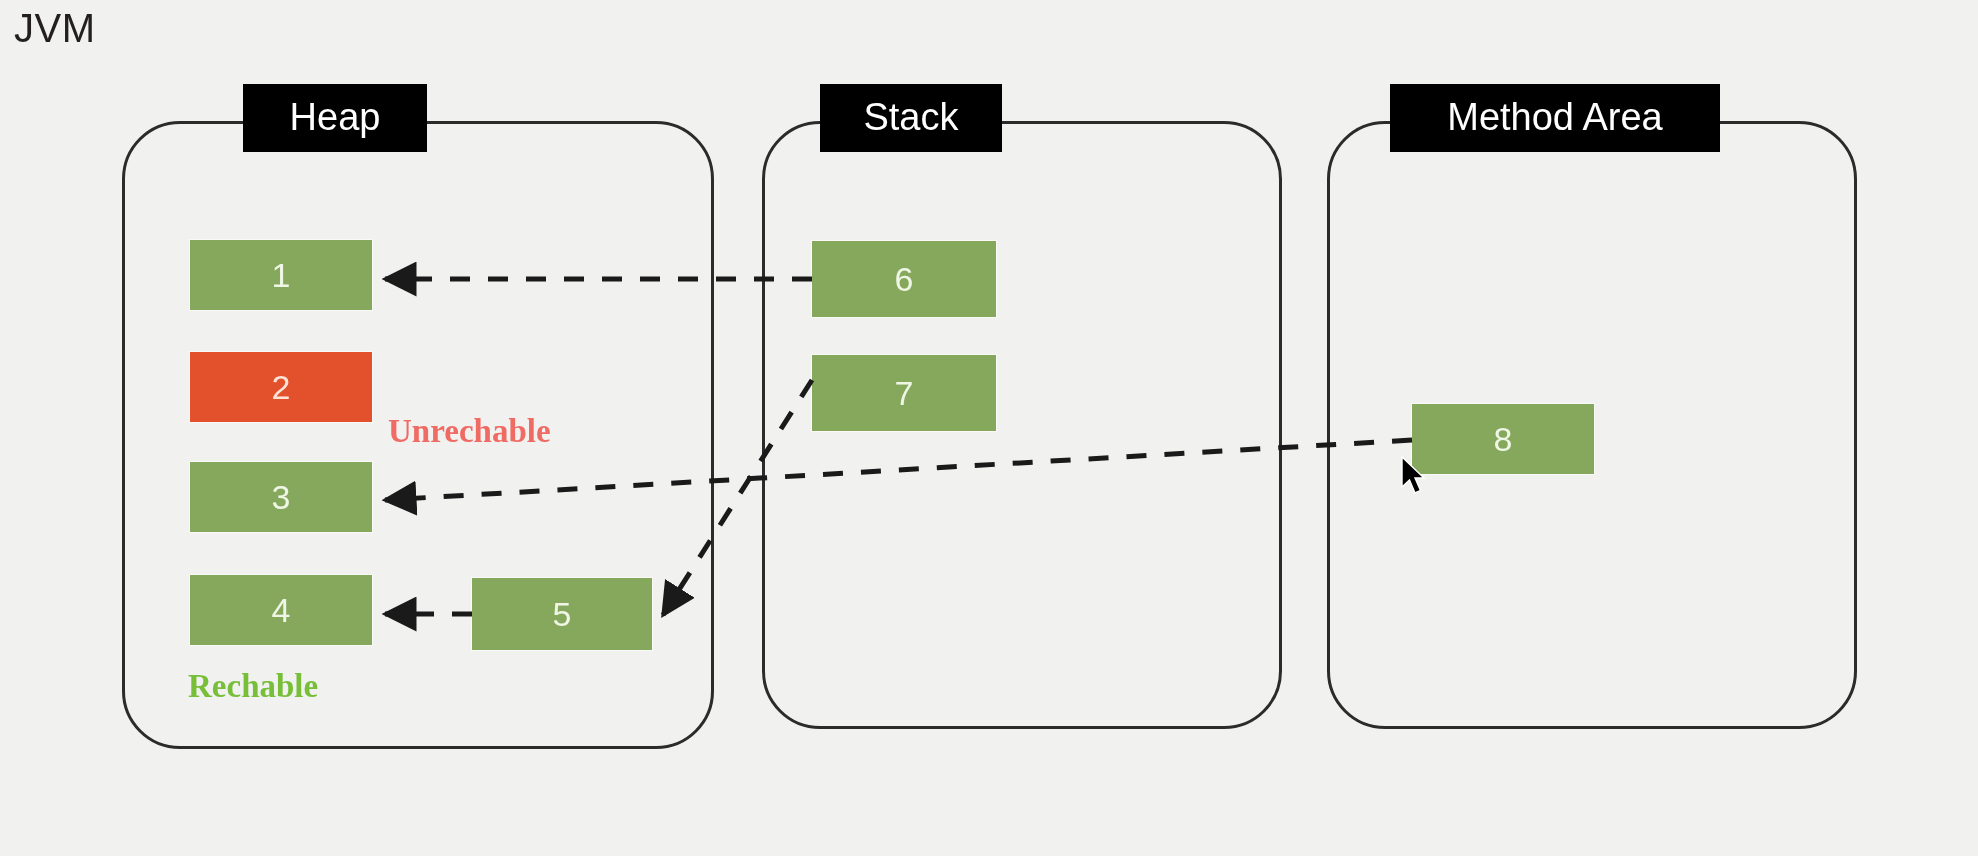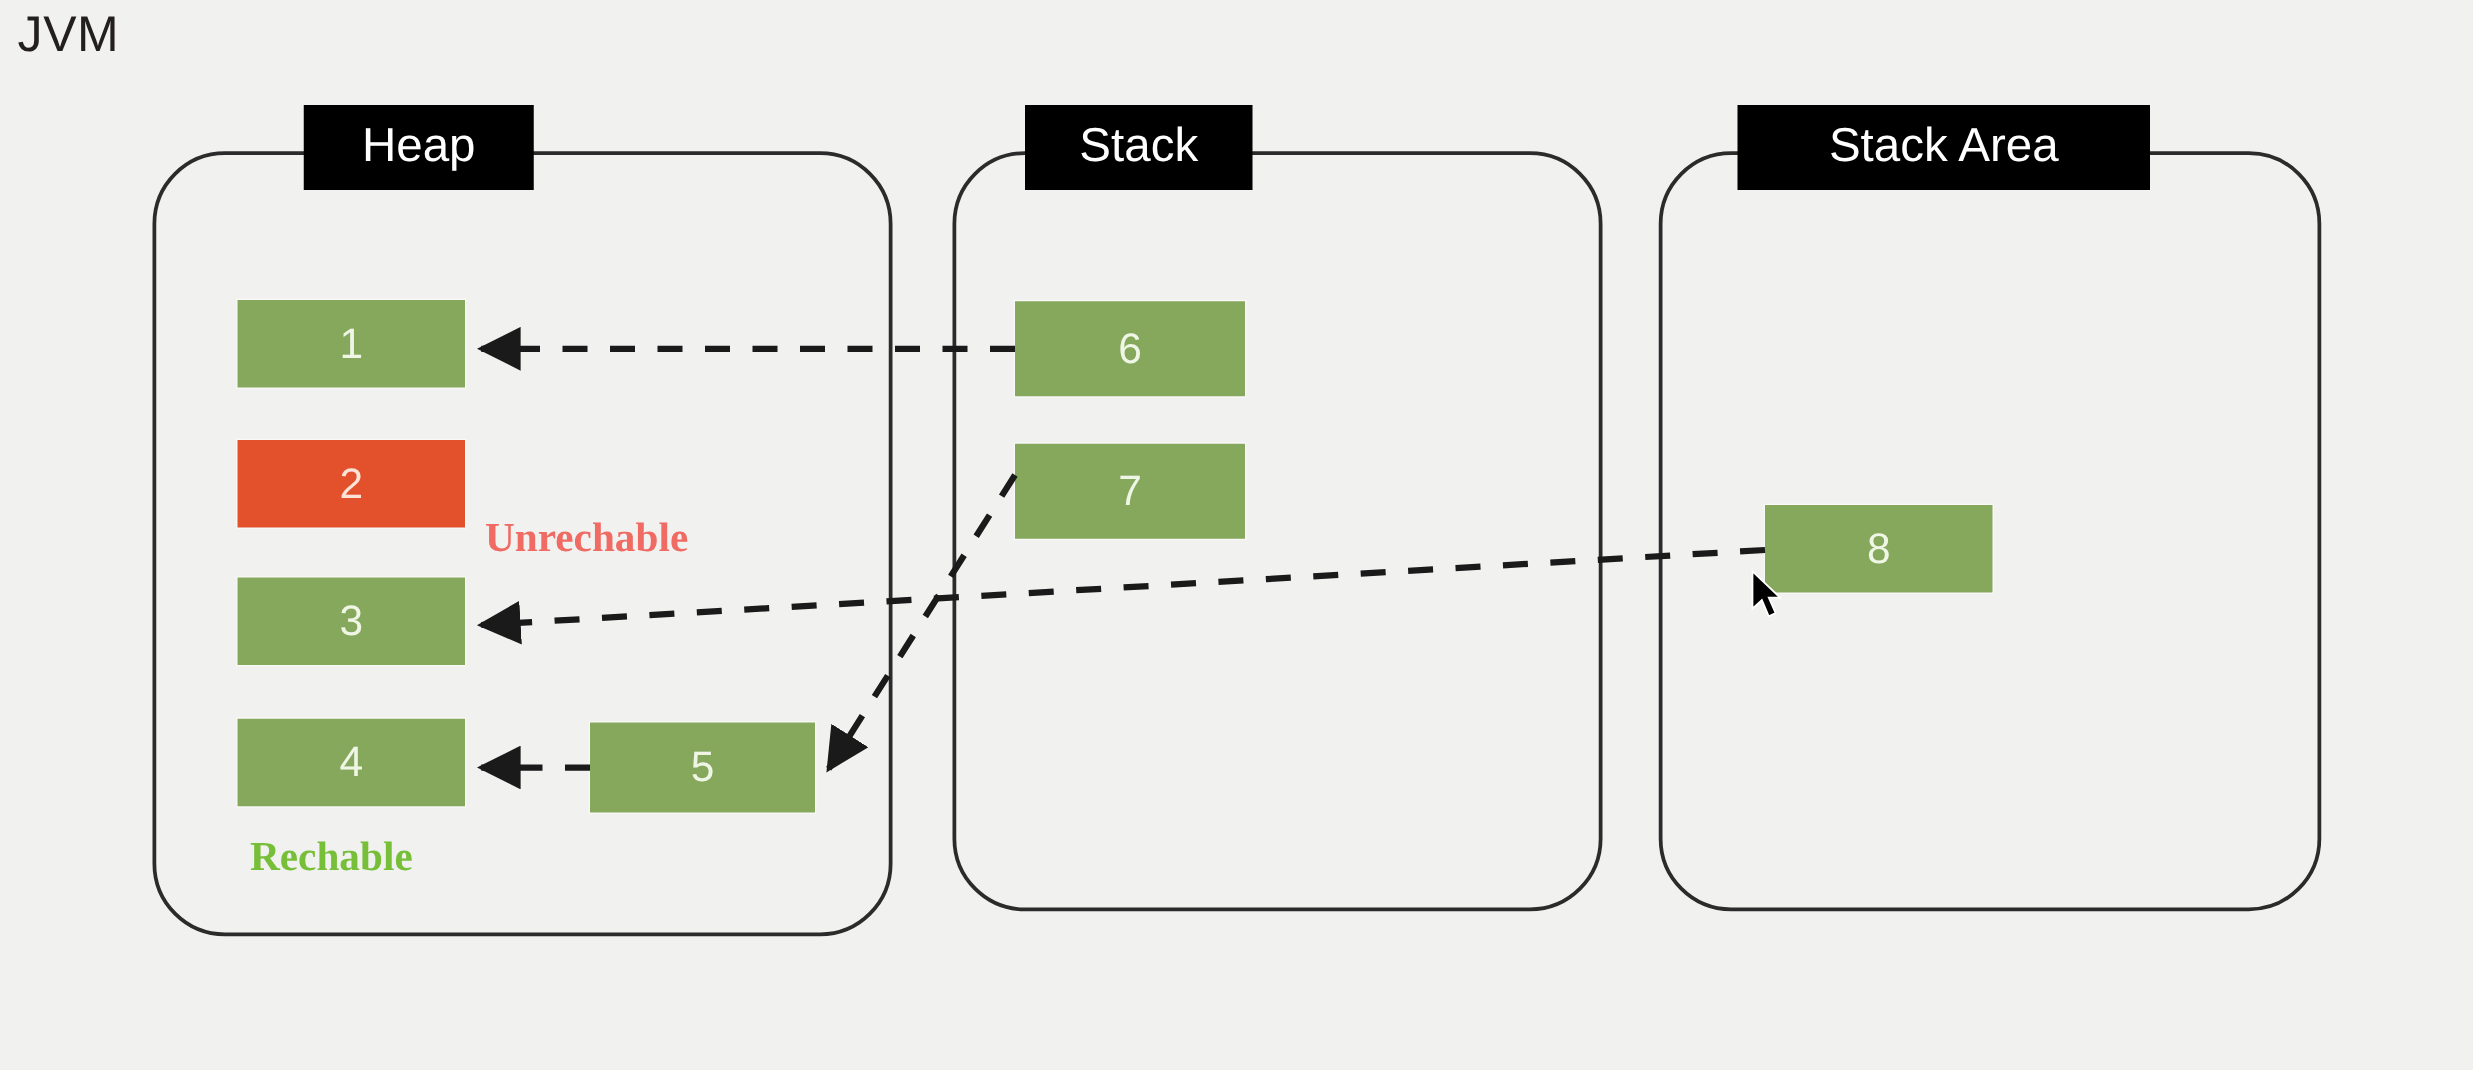--- a/index.html
+++ b/index.html
@@ -112,21 +112,21 @@
   <div class="region" style="left:122px; top:121px; width:592px; height:628px;"></div>
 
   <div class="region" style="left:762px; top:121px; width:520px; height:608px;"></div>
 
   <div class="region" style="left:1327px; top:121px; width:530px; height:608px;"></div>
 
   <div class="region-chip" style="left:243px; top:84px; width:144px;">Heap</div>
 
   <div class="region-chip" style="left:820px; top:84px; width:142px;">Stack</div>
 
-  <div class="region-chip" style="left:1390px; top:84px; width:290px;">Stack Area</div>
+  <div class="region-chip" style="left:1390px; top:84px; width:290px;">Method Area</div>
 
   <div class="obj-box green" style="left:190px; top:240px; width:182px; height:70px;">
     <span>1</span>
   </div>
 
   <div class="obj-box red" style="left:190px; top:352px; width:182px; height:70px;">
     <span>2</span>
   </div>
 
   <div class="obj-box green" style="left:190px; top:462px; width:182px; height:70px;">
@@ -148,21 +148,21 @@
   <div class="obj-box green" style="left:812px; top:355px; width:184px; height:76px;">
     <span>7</span>
   </div>
 
   <div class="obj-box green" style="left:1412px; top:404px; width:182px; height:70px;">
     <span>8</span>
   </div>
 
   <div class="caption unreachable" style="left:388px; top:415px;">Unrechable</div>
 
-  <div class="caption reachable" style="left:200px; top:670px;">Rechable</div>
+  <div class="caption reachable" style="left:188px; top:670px;">Rechable</div>
 
   <svg id="arrows" viewBox="0 0 1978 856">
     <defs>
       <marker id="arrowhead" viewBox="0 0 10 10" refX="9" refY="5" markerWidth="7" markerHeight="7" orient="auto-start-reverse">
         <path d="M 0 0 L 10 5 L 0 10 z" fill="#1a1a1a"></path>
       </marker>
     </defs>
 
     <line x1="812" y1="279" x2="385" y2="279" stroke="#1a1a1a" stroke-width="5" stroke-dasharray="20 18" marker-end="url(#arrowhead)"></line>
 

